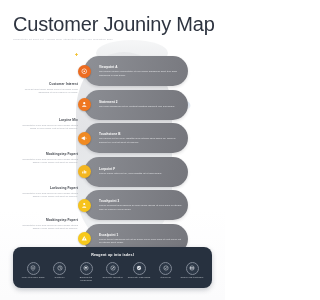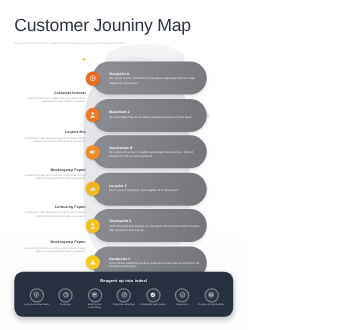--- a/index.html
+++ b/index.html
@@ -23,21 +23,21 @@
     overflow: hidden;
   }
 
   
   #header {
     position: absolute;
     left: 13px; top: 13px;
     width: 200px;
   }
   #page-title {
-    font-size: 16px;
+    font-size: 20px;
     line-height: 22px;
     font-weight: 400;
     letter-spacing: -0.2px;
     color: #2e3440;
     white-space: nowrap;
   }
   #page-subtitle {
     margin-top: 3px;
     font-size: 2.5px;
     line-height: 4px;

